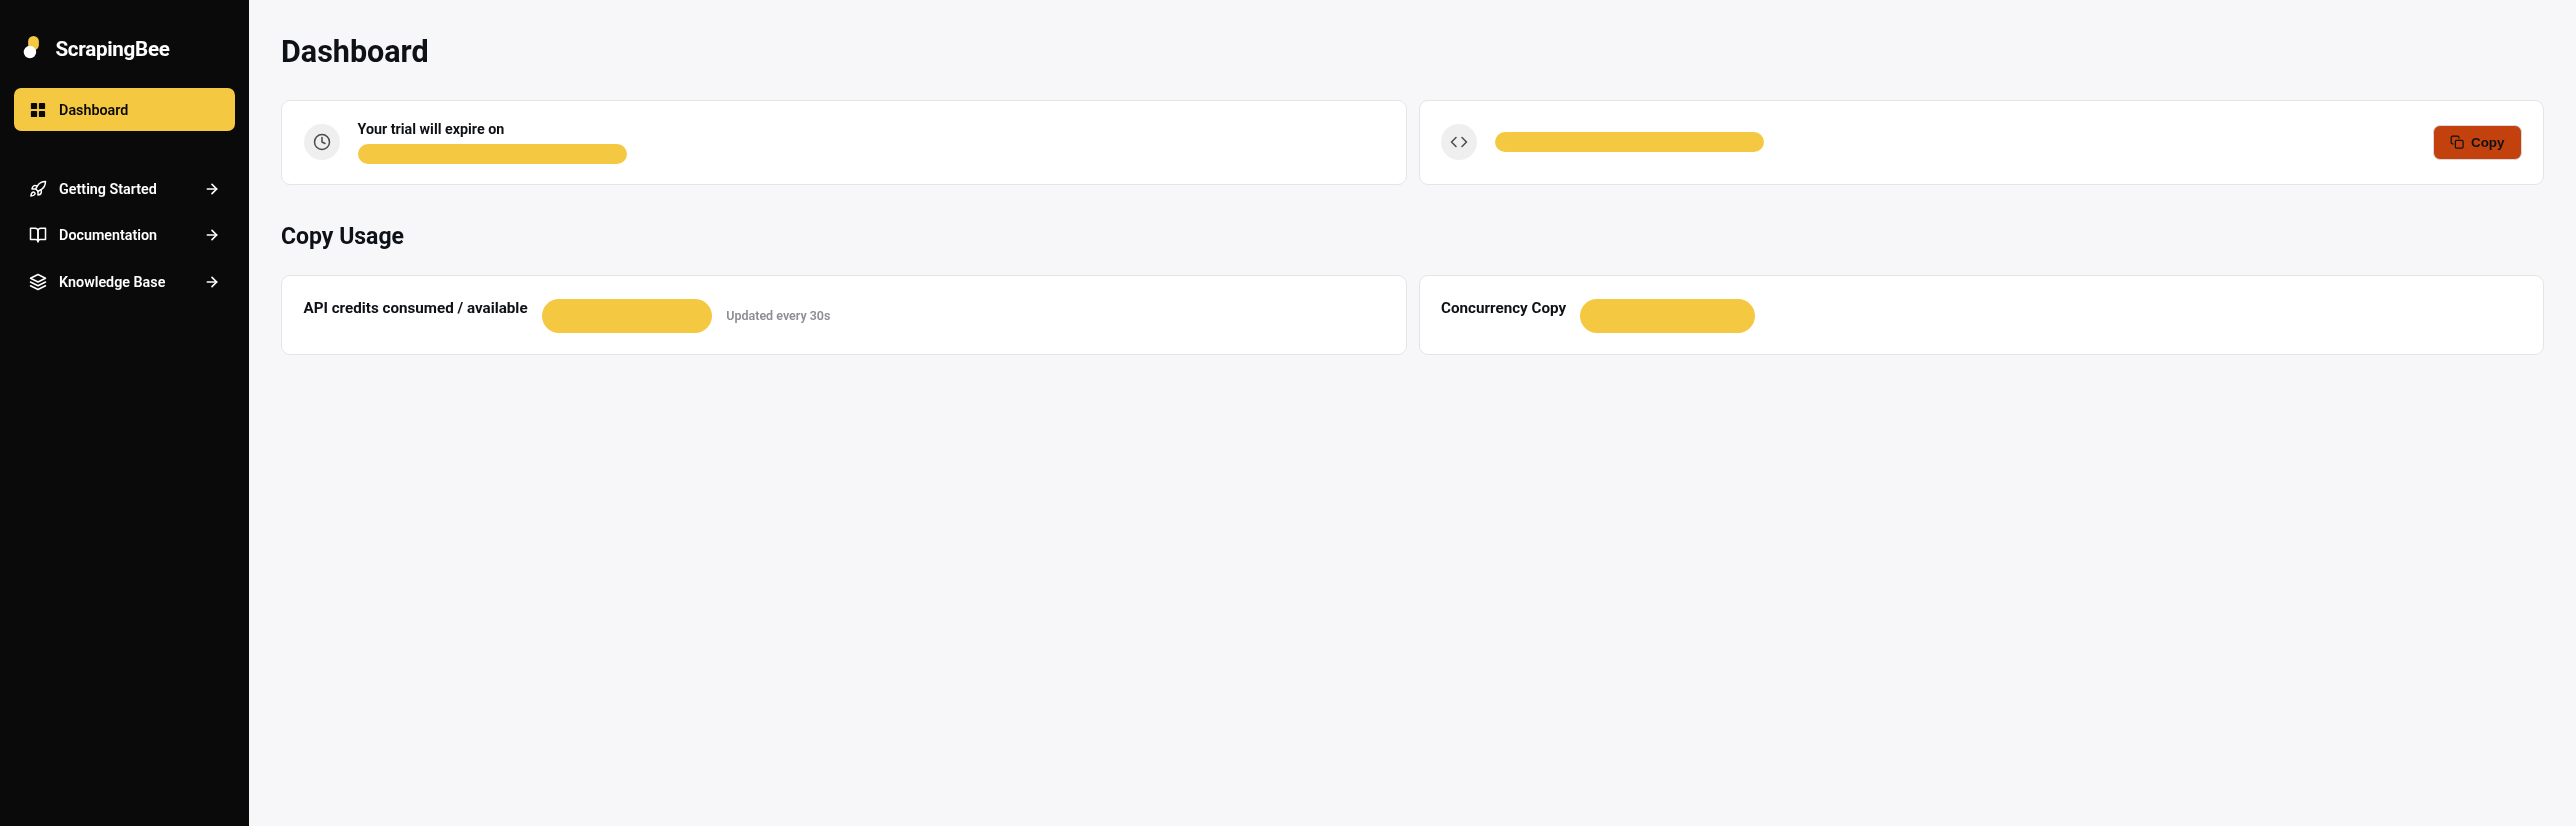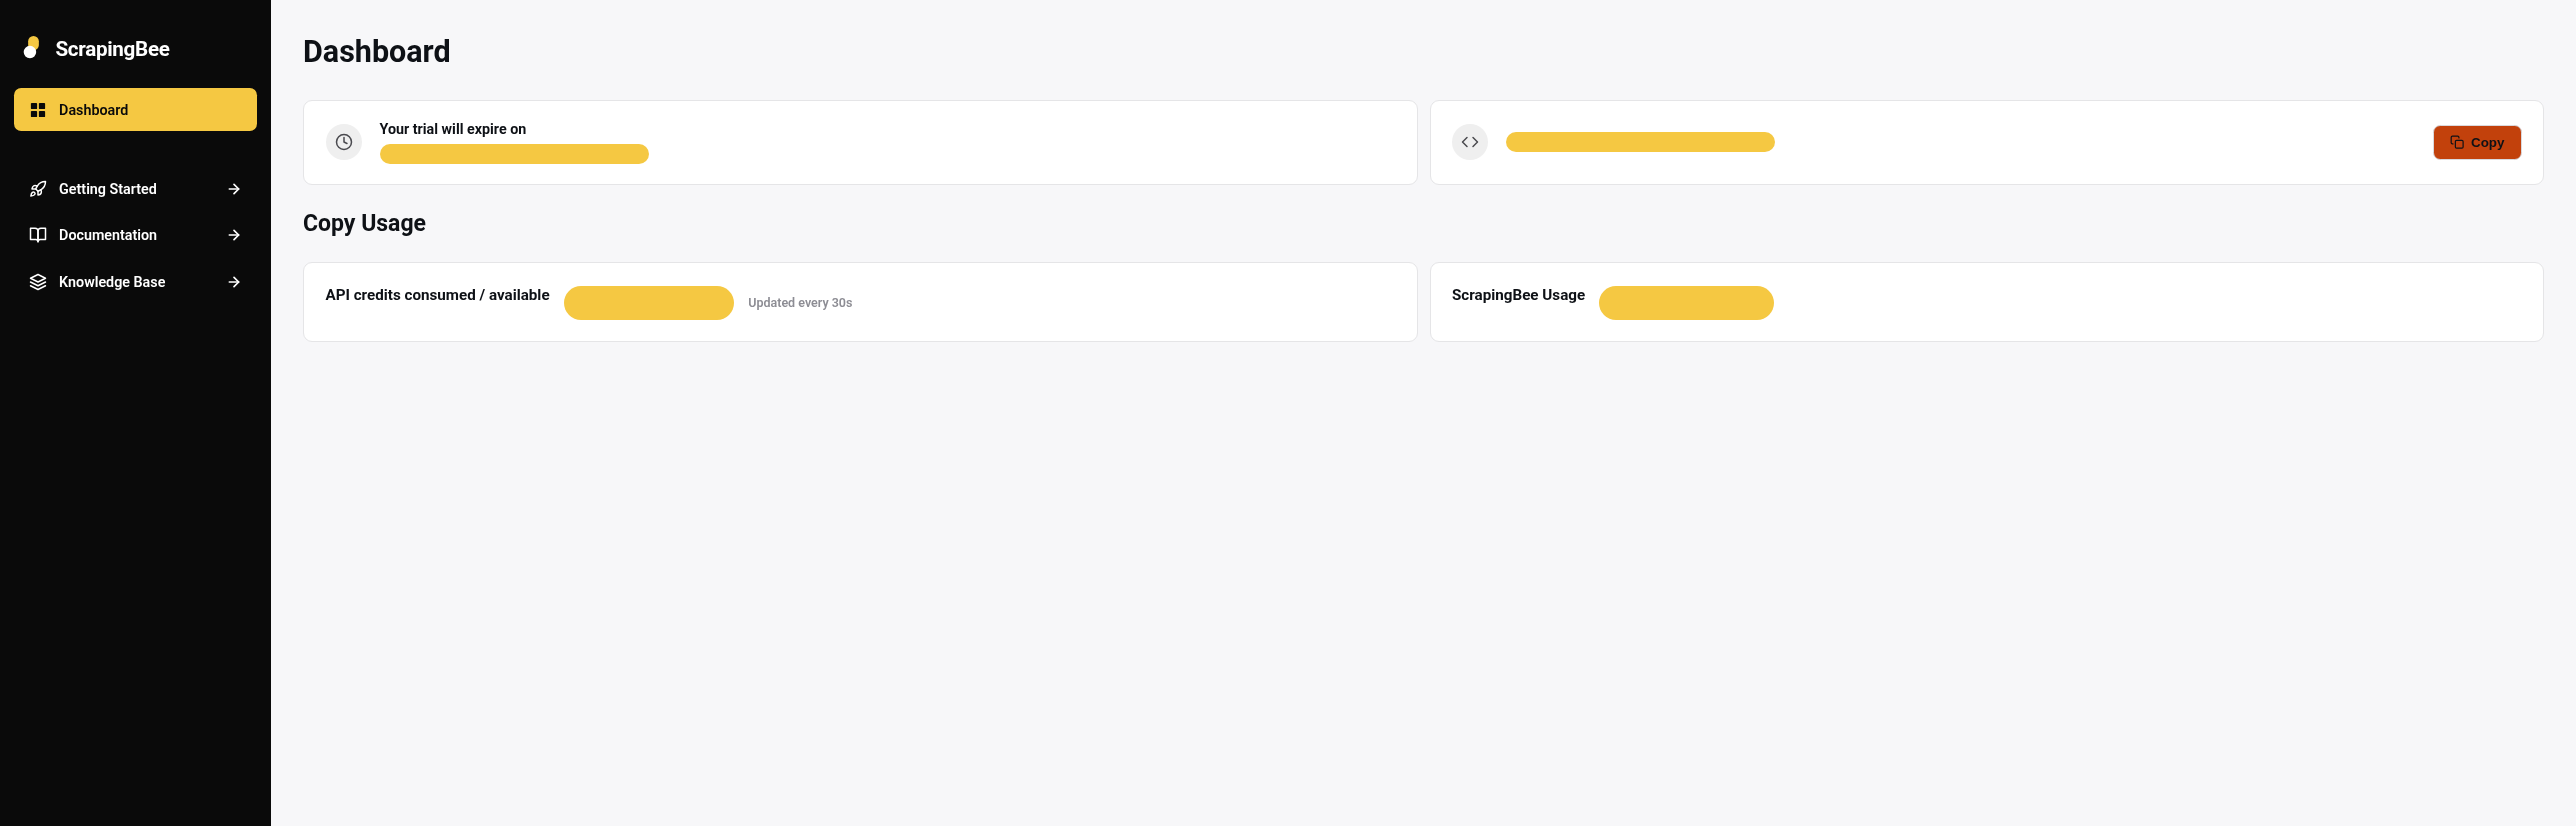--- a/index.html
+++ b/index.html
@@ -8,21 +8,21 @@
       box-sizing: border-box;
     }
     body {
       font-family: -apple-system, BlinkMacSystemFont, 'Segoe UI', Roboto, Helvetica, Arial, sans-serif;
       background: #f7f7f9;
       color: #0e1116;
       display: flex;
       min-height: 100vh;
     }
     .sidebar {
-      width: 271px;
+      width: 249px;
       background: #0a0a0a;
       padding: 27px 14.3px;
       flex-shrink: 0;
     }
     .logo {
       display: flex;
       align-items: center;
       gap: 9px;
       padding: 9px 7.2px 27px 7.2px;
     }
@@ -84,21 +84,21 @@
     }
     .page-title {
       font-size: 30.5px;
       font-weight: 700;
       margin-bottom: 30.5px;
       color: #0e1116;
     }
     .cards-row {
       display: flex;
       gap: 12px;
-      margin-bottom: 25px;
+      margin-bottom: 38px;
     }
     .card {
       background: #ffffff;
       border: 0.9px solid #e5e5e7;
       border-radius: 9px;
       padding: 20px 21.5px;
       display: flex;
       align-items: center;
       gap: 18px;
       flex: 1;
@@ -297,18 +297,18 @@
   <h2 class="section-title">Copy Usage</h2>
 
   <div class="cards-row">
     <div class="card usage-card">
       <div class="usage-title">API credits consumed / available</div>
       <div class="redacted-pill redacted-med redacted-tall"></div>
       <div class="usage-footer">Updated every 30s</div>
     </div>
 
     <div class="card usage-card">
-      <div class="usage-title">ScrapingBee Usage</div>
+      <div class="usage-title">Concurrency Copy</div>
       <div class="redacted-pill redacted-med2 redacted-tall"></div>
     </div>
   </div>
 </main>
 
 
 </body></html>

